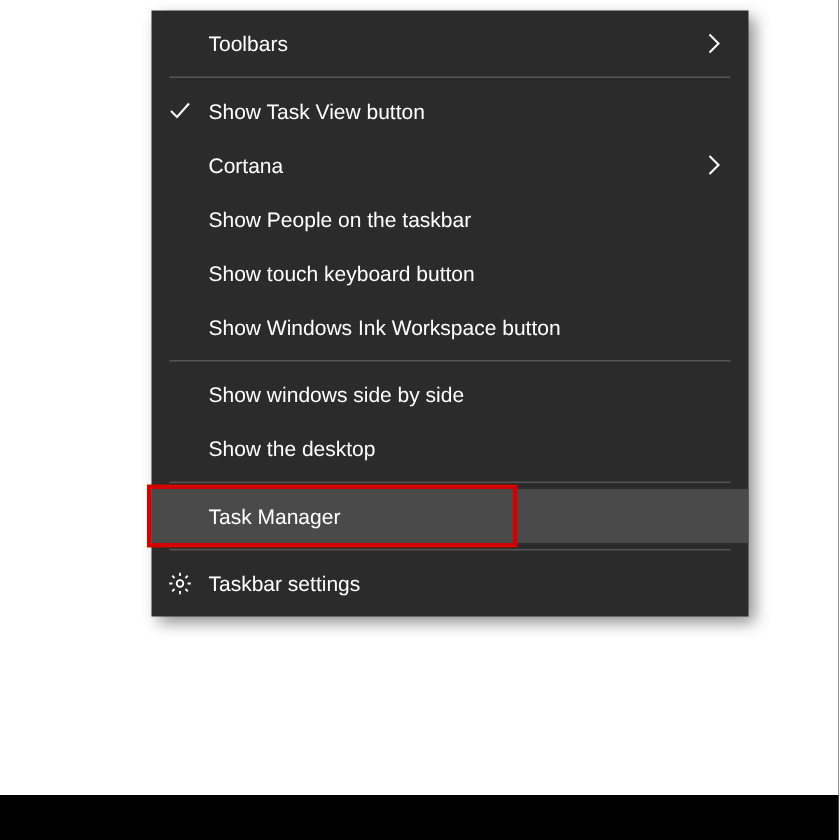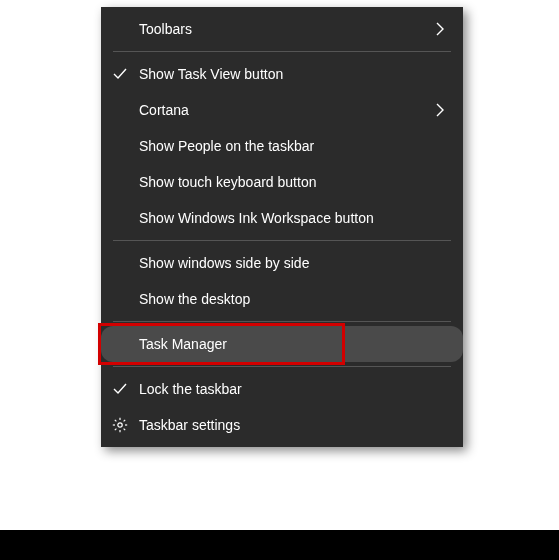--- a/index.html
+++ b/index.html
@@ -17,21 +17,21 @@
     left: 0;
     bottom: 0;
     width: 100%;
     height: 30px;
     background: #000;
   }
   .menu {
     position: absolute;
     left: 101px;
     top: 7px;
-    width: 362px;
+    width: 398px;
     background: #2b2b2b;
     box-shadow: 4px 4px 10px rgba(0,0,0,0.45);
     color: #fff;
     padding-top: 4px;
     padding-bottom: 4px;
   }
   .item {
     display: flex;
     align-items: center;
     height: 36px;
@@ -136,36 +136,28 @@
     <span class="label">Show windows side by side</span>
   </div>
 
   <div class="item">
     <span class="icon-slot"></span>
     <span class="label">Show the desktop</span>
   </div>
 
   <div class="sep"></div>
 
-  <div class="item hover" style="position:relative;border-radius:12px;">
+  <div class="item hover" style="position:relative;">
     <span class="icon-slot"></span>
     <span class="label">Task Manager</span>
     <span class="highlight-box" style="left:-3px; top:-3px; width:247px; height:42px;"></span>
   </div>
 
   <div class="sep"></div>
 
-  <div class="item">
-    <span class="icon-slot check">
-      <svg width="16" height="16" viewBox="0 0 16 16">
-          <path d="M2 8 L6 12 L14 3" stroke="#fff" stroke-width="1.4" fill="none"></path>
-        </svg>
-    </span>
-    <span class="label">Lock the taskbar</span>
-  </div>
 
   <div class="item">
     <span class="icon-slot gear">
       <svg width="16" height="16" viewBox="0 0 16 16">
         <circle cx="8" cy="8" r="2.2" stroke="#fff" stroke-width="1.2" fill="none"></circle>
         <g stroke="#fff" stroke-width="1.2">
           <line x1="8" y1="0.8" x2="8" y2="3"></line>
           <line x1="8" y1="13" x2="8" y2="15.2"></line>
           <line x1="0.8" y1="8" x2="3" y2="8"></line>
           <line x1="13" y1="8" x2="15.2" y2="8"></line>

